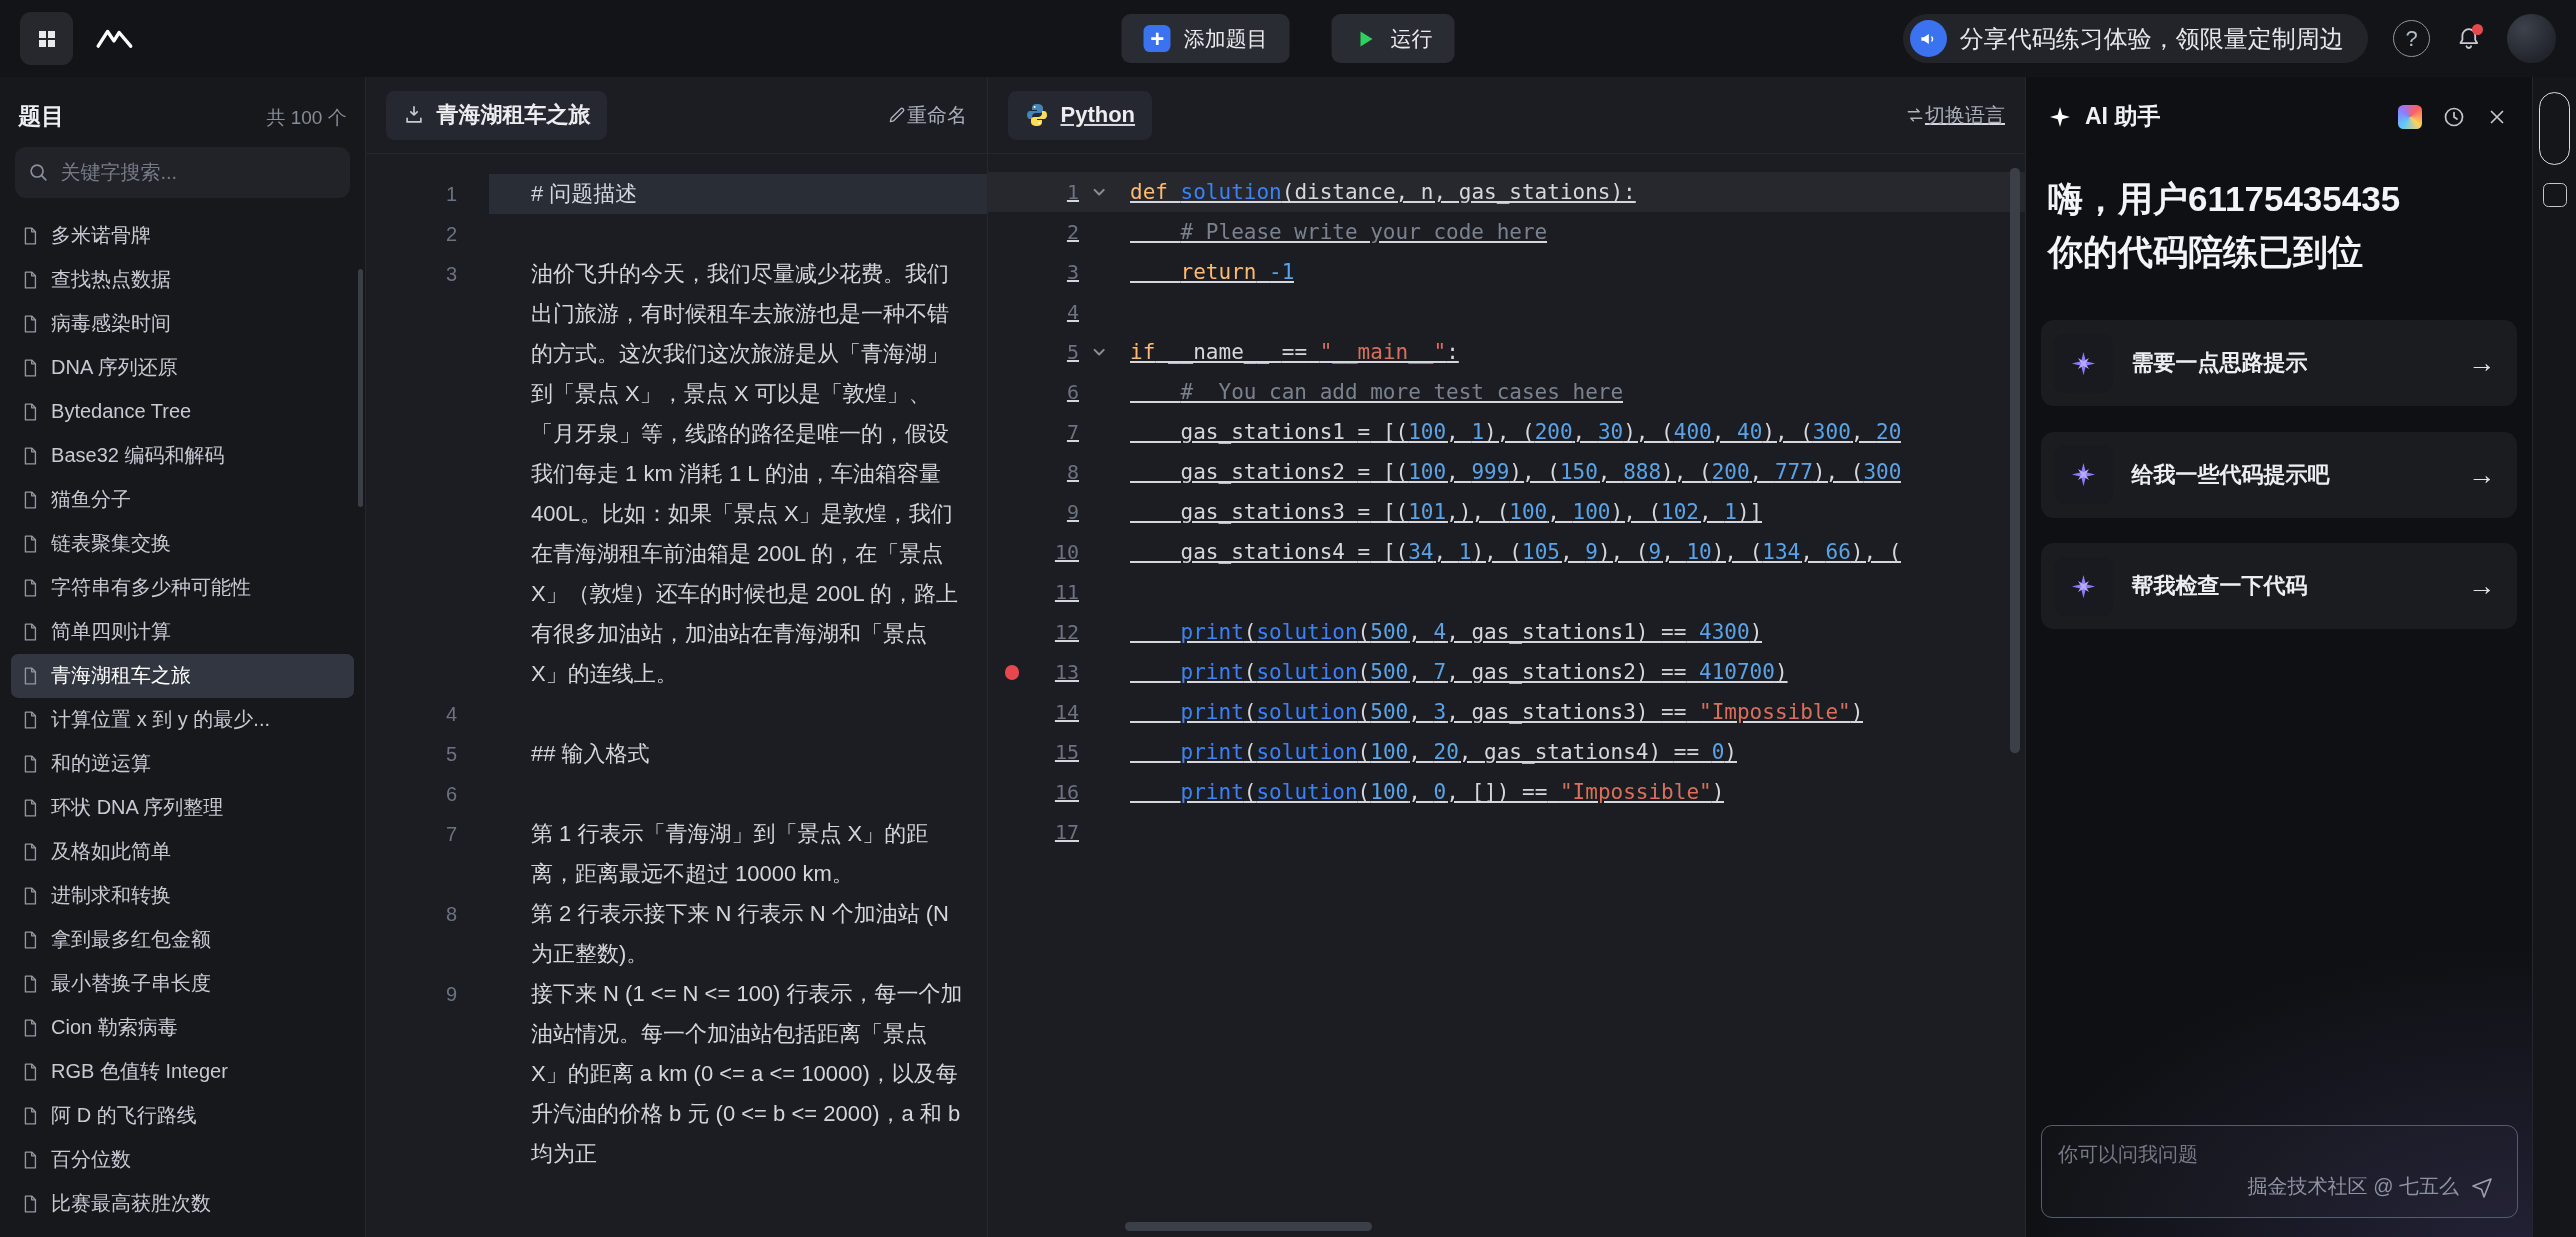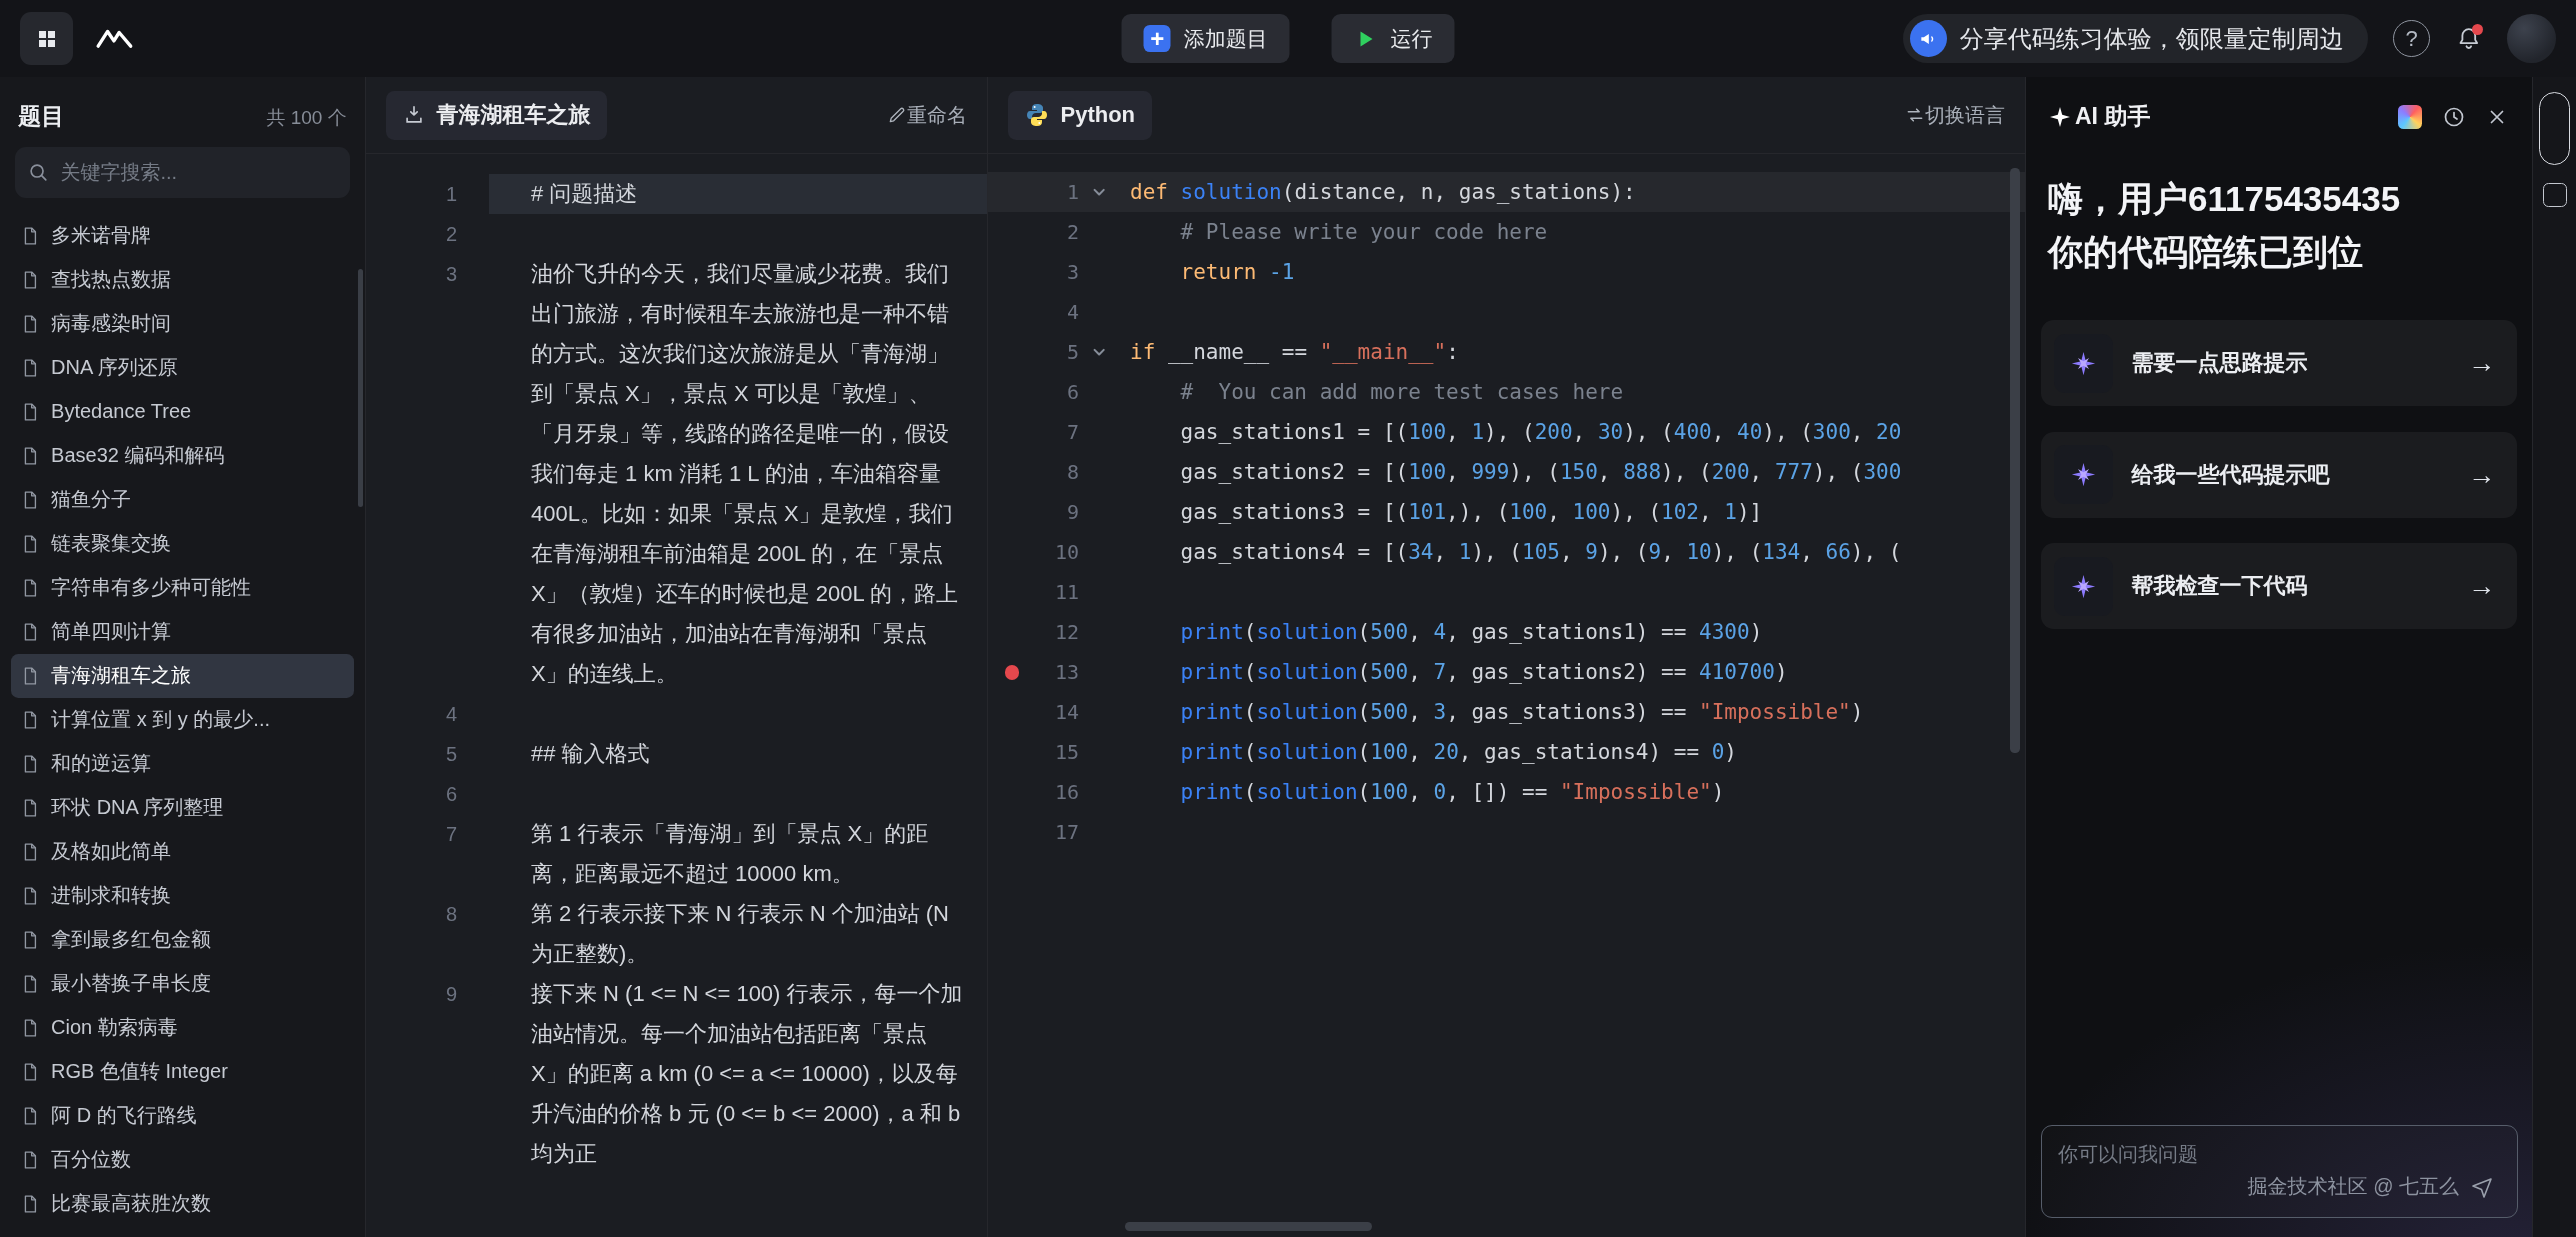--- a/index.html
+++ b/index.html
@@ -53,38 +53,38 @@
 
   
   .problem-panel { width:622px; background:#1b1d22; border-right:0.9px solid #26272c; display:flex; flex-direction:column; }
   .prob-body { flex:1; overflow:hidden; padding-top:20px; }
   .p-line { display:flex; font-size:22px; line-height:40px; }
   .p-line.hl { background:linear-gradient(90deg, transparent 0 123px, #292d35 123px); }
   .p-num { width:91px; text-align:right; color:#6c7280; font-size:20px; flex-shrink:0; }
   .p-text { margin-left:74px; width:433px; color:#d3d6dc; min-height:40px; }
 
   
-  .code-panel { width:1038px; background:#1b1d22; border-right:0.9px solid #26272c; display:flex; flex-direction:column; position:relative; }
+  .code-panel { width:1038px; background:#1b1d22; border-right:0.9px solid #26272c; display:flex; flex-direction:column; position:relative;text-decoration:underline; }
   .code-body { flex:1; padding-top:18.3px; overflow:hidden; position:relative; }
   .c-line { display:flex; height:40px; line-height:40px; font-family:"DejaVu Sans Mono","Liberation Mono",monospace; font-size:21px; white-space:pre; }
   .c-line.active { background:rgba(255,255,255,.05); }
   .c-gut { width:142px; flex-shrink:0; position:relative; display:flex; align-items:center; }
   .c-bp { position:absolute; left:16.5px; width:14.6px; height:14.6px; border-radius:50%; background:#e5484d; }
   .c-num { width:91px; text-align:right; color:#6c7280; font-size:20px; }
   .c-fold { width:40px; display:flex; justify-content:center; }
   .c-code { overflow:hidden; }
   .tk-kw { color:#fdba74; } .tk-fn { color:#3b82f6; } .tk-num { color:#5ba3e6; }
   .tk-str { color:#d8705c; } .tk-com { color:#7b828e; } .tk-op, .tk-pl { color:#d4d7dd; }
   .v-scroll { position:absolute; right:5.5px; top:91px; width:9.1px; height:585px; border-radius:4.6px; background:#3b3f47; }
   .h-scroll { position:absolute; bottom:7.3px; left:137px; width:247px; height:9.1px; border-radius:4.6px; background:#3b3f47; }
 
   
   .ai-panel { flex:1; position:relative; background:radial-gradient(823px 512px at 96% 102%, rgba(108,94,180,.22), rgba(0,0,0,0) 62%), #0f1013; }
   .ai-head { display:flex; align-items:center; justify-content:space-between; padding:24px 24px 0 22px; }
-  .ai-head-left { display:flex; align-items:center; gap:3px; font-size:23px; font-weight:700; color:#f0f1f4; }
+  .ai-head-left { display:flex; align-items:center; gap:13px; font-size:23px; font-weight:700; color:#f0f1f4; }
   .ai-head-right { display:flex; align-items:center; gap:20px; }
   .ai-head-right > * { cursor:pointer; }
   .palette { width:24px; height:24px; border-radius:5.5px; background:conic-gradient(from 40deg, #ff5f5f, #ffd15c, #5cc8ff, #8d7bff, #ff5f5f); }
   .ai-greet { margin:40px 22px 0; font-size:35px; font-weight:700; line-height:53px; color:#f3f4f7; }
   .ai-cards { margin:42px 14.6px 0; display:flex; flex-direction:column; gap:25.6px; }
   .ai-card { height:86px; border-radius:12.8px; background:rgba(255,255,255,.05); display:flex; align-items:center; gap:18.3px; padding:0 22px 0 13.7px; cursor:pointer; }
   .card-icon { width:59px; height:59px; border-radius:11px; background:#181a20; display:flex; align-items:center; justify-content:center; flex-shrink:0; }
   .card-label { flex:1; font-size:22px; font-weight:600; color:#eceef2; }
   .card-arrow { font-size:27.4px; color:#dfe3ea; }
   .ai-input { position:absolute; left:14.6px; right:14.6px; bottom:20px; height:93px; border:1.8px solid #565d6a; border-radius:11px; background:rgba(255,255,255,.015); padding:14.6px 16.5px; font-size:20px; color:#cfd3da; font-family:inherit; resize:none; outline:none; width:calc(100% - 29px); }

